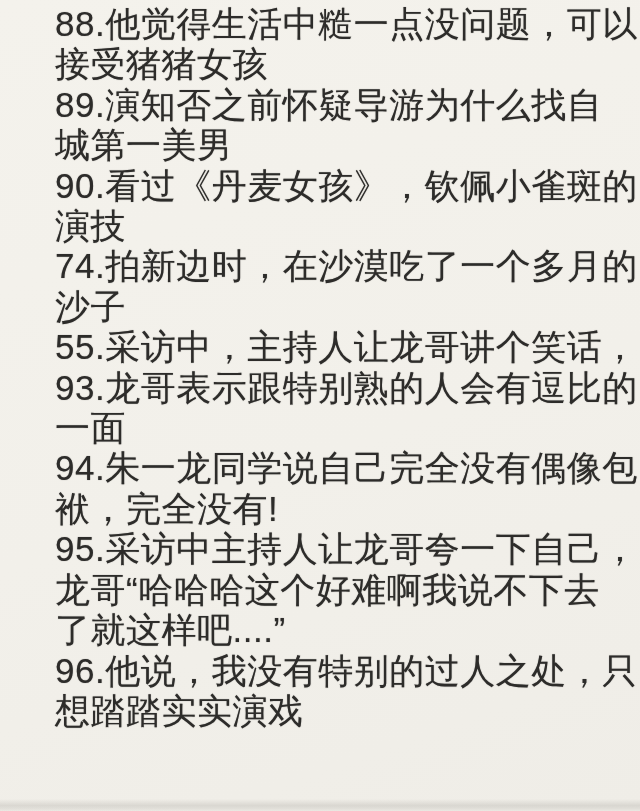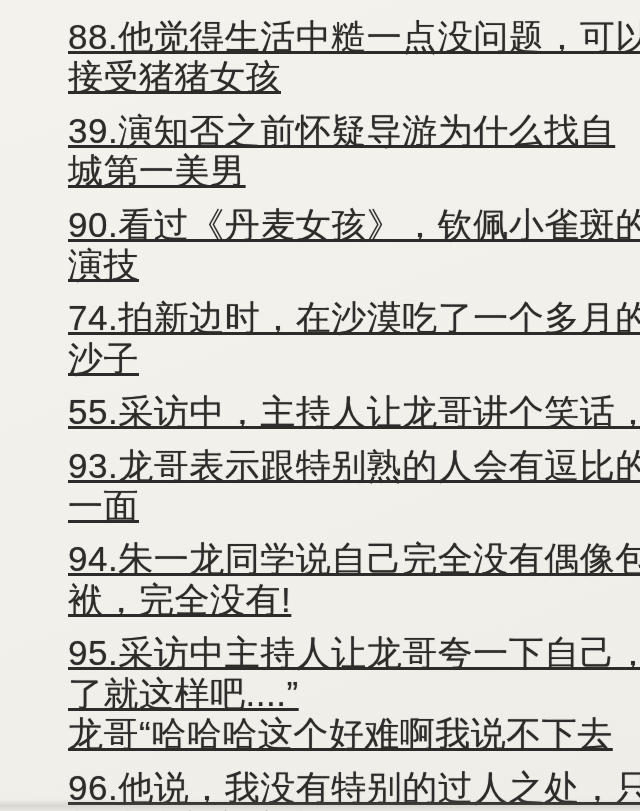--- a/index.html
+++ b/index.html
@@ -22,23 +22,22 @@
     right: 18px;
     color: #2d2c2a;
     font-size: 35px;
     line-height: 40.4px;
     font-weight: 500;
     letter-spacing: 0.5px;
     text-shadow: 0 0 1px rgba(45, 44, 42, 0.55);
     filter: blur(0.3px);
   }
   .list-item {
-    margin: 13px;
+    margin: 0;
     padding: 0;
-    text-decoration: underline;
   }
   .line {
     white-space: nowrap;
   }
   .bottom-strip {
     position: absolute;
     left: 0;
     right: 0;
     bottom: 0;
     height: 12px;
@@ -53,21 +52,21 @@
 </head>
 <body>
 
 <div class="root">
   <div class="text-block">
       <div class="list-item">
         <div class="line">88.他觉得生活中糙一点没问题，可以</div>
         <div class="line">接受猪猪女孩</div>
       </div>
       <div class="list-item">
-        <div class="line">39.演知否之前怀疑导游为什么找自</div>
+        <div class="line">89.演知否之前怀疑导游为什么找自</div>
         <div class="line">城第一美男</div>
       </div>
       <div class="list-item">
         <div class="line">90.看过《丹麦女孩》，钦佩小雀斑的</div>
         <div class="line">演技</div>
       </div>
       <div class="list-item">
         <div class="line">74.拍新边时，在沙漠吃了一个多月的</div>
         <div class="line">沙子</div>
       </div>
@@ -77,22 +76,22 @@
       <div class="list-item">
         <div class="line">93.龙哥表示跟特别熟的人会有逗比的</div>
         <div class="line">一面</div>
       </div>
       <div class="list-item">
         <div class="line">94.朱一龙同学说自己完全没有偶像包</div>
         <div class="line">袱，完全没有!</div>
       </div>
       <div class="list-item">
         <div class="line">95.采访中主持人让龙哥夸一下自己，</div>
+        <div class="line">龙哥“哈哈哈这个好难啊我说不下去</div>
         <div class="line">了就这样吧....”</div>
-        <div class="line">龙哥“哈哈哈这个好难啊我说不下去</div>
       </div>
       <div class="list-item">
         <div class="line">96.他说，我没有特别的过人之处，只</div>
         <div class="line">想踏踏实实演戏</div>
       </div>
     </div>
   <div class="bottom-strip"></div>
 </div>
 
 </body></html>

